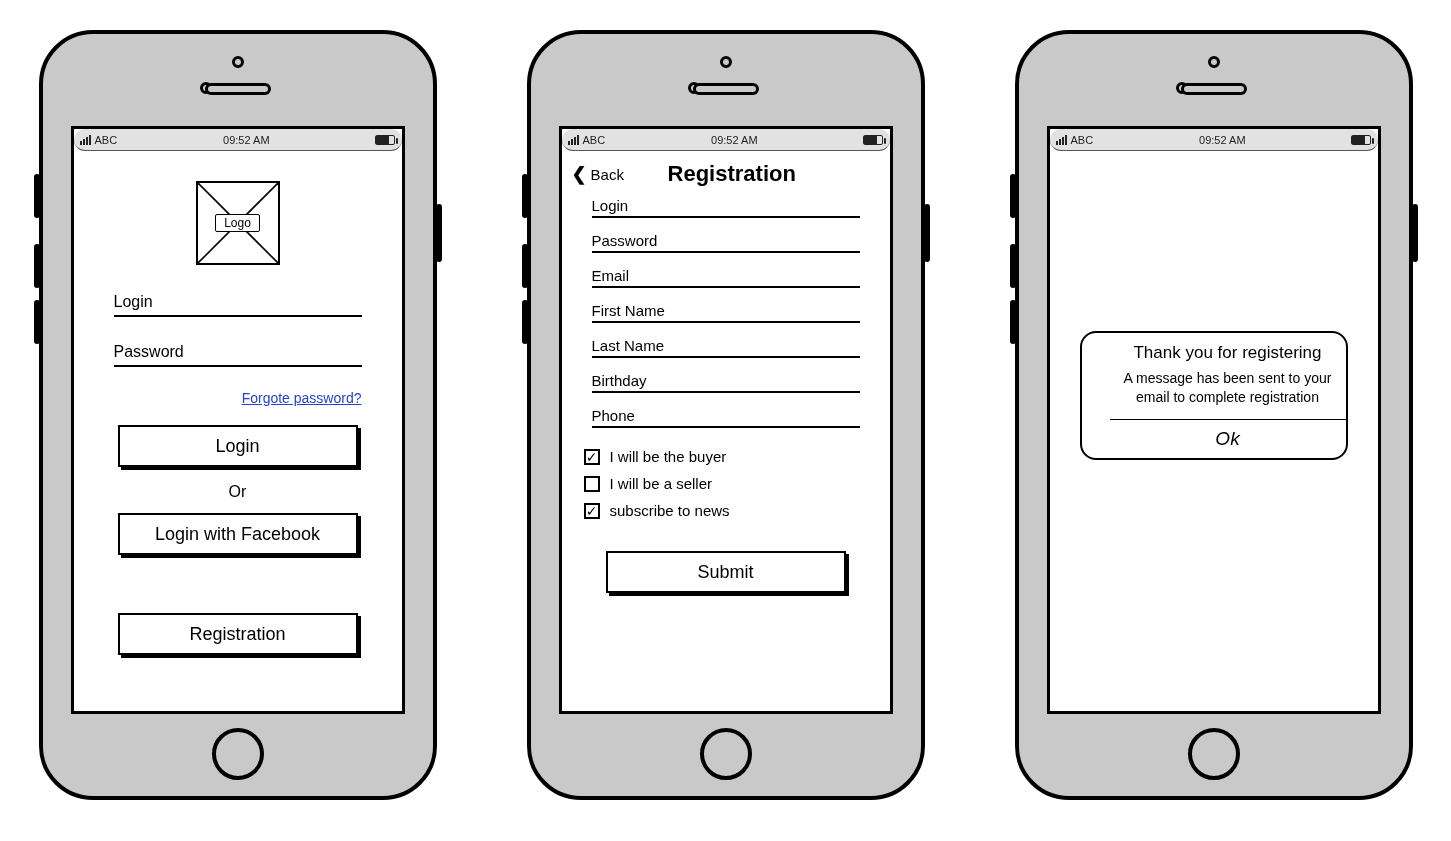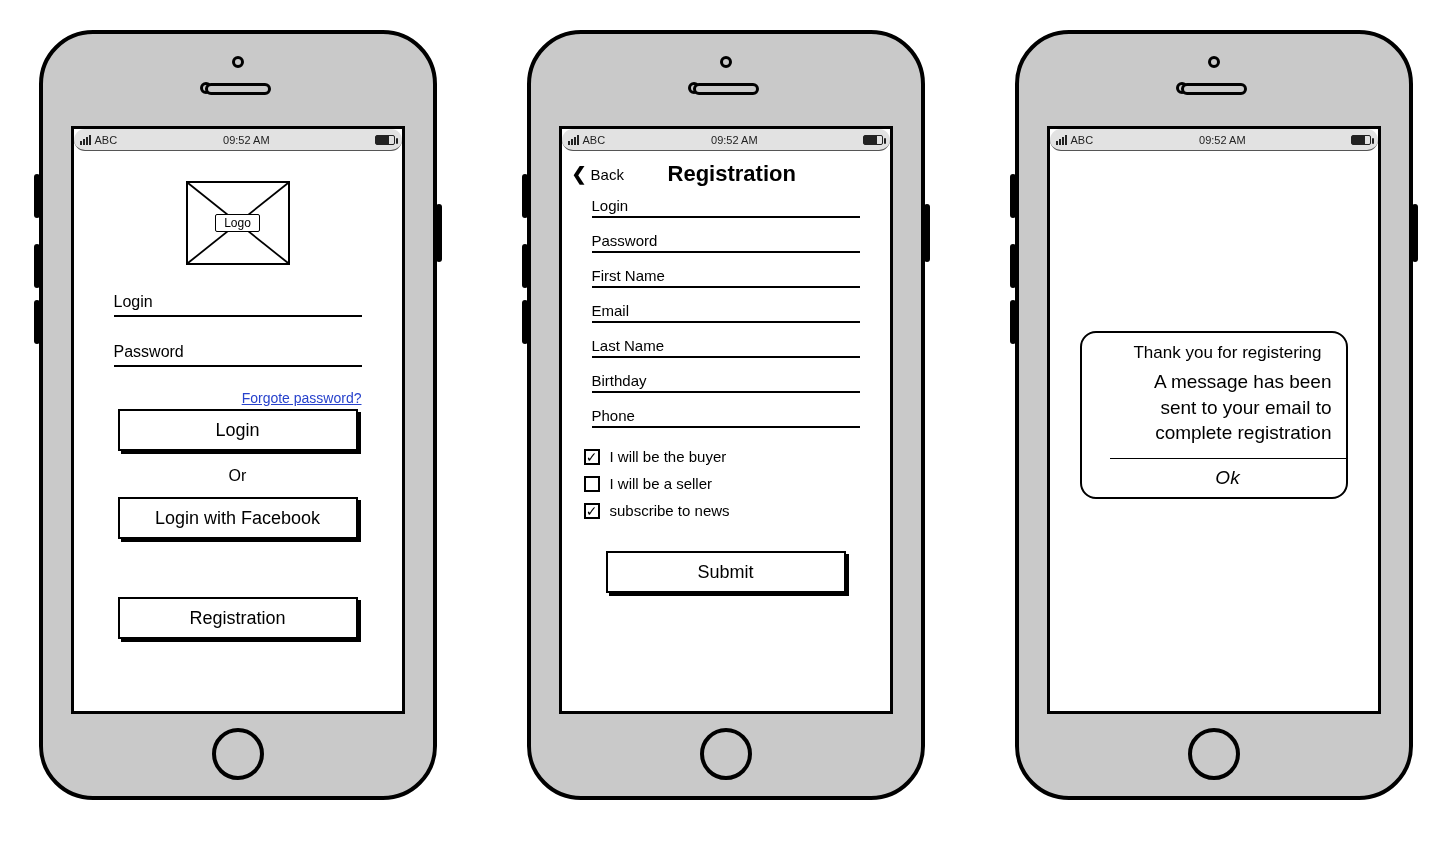--- a/index.html
+++ b/index.html
@@ -106,21 +106,21 @@
     background:#222; border-radius:1px;
   }
   .statusbar .battery i{
     display:block; height:100%; width:70%; background:#222;
   }
 
   .content { flex:1; position:relative; }
 
   
   .logo-box {
-    width: 104px; height: 84px;
+    width: 84px; height: 84px;
     border: 2.5px solid #000;
     position: relative;
     margin: 30px auto 24px;
     display:flex; align-items:center; justify-content:center;
     background:#fff;
   }
   .logo-box svg { position:absolute; inset:0; width:100%; height:100%; }
   .logo-box .tag {
     position:relative; z-index:1;
     background:#fff; border:1.5px solid #000;
@@ -130,21 +130,21 @@
 
   .fields { padding: 0 40px; }
   .field-line { position: relative; margin-bottom: 22px; }
   .field-line input {
     width: 100%; border: none; border-bottom: 2px solid #000;
     font-family: inherit; font-size: 16px; padding: 4px 0;
     background: transparent;
   }
   .field-line input::placeholder { color:#000; opacity:1; }
 
-  .forgot { text-align:right; padding: 0 40px 2px; }
+  .forgot { text-align:right; padding: 0 40px 18px; }
   .forgot a {
     color:#2742cc; font-size:14px; text-decoration: underline;
   }
 
   .btn {
     display:block;
     margin: 0 auto 16px;
     width: 240px; height: 42px;
     background:#fff; border:2.5px solid #000;
     font-family: inherit; font-size: 18px;
@@ -177,21 +177,21 @@
 
   
   .dialog {
     position:absolute; top: 180px; left: 30px; right: 30px;
     border: 2px solid #000; border-radius: 16px;
     background:#fff; overflow:hidden;
     text-align:center;
     padding-left:28px;
   }
   .dialog .title { font-size:17px; padding: 10px 10px 6px; }
-  .dialog .msg { font-size:19px; padding: 0 14px 12px; line-height:1.35;text-align:right;}
+  .dialog .msg { font-size:14px; padding: 0 14px 12px; line-height:1.35;}
   .dialog .ok {
     border-top:1.5px solid #000;
     padding: 8px 0; font-size:19px; cursor:pointer;font-style:italic;
   }
 </style>
 </head>
 <body>
 
 <div class="phone">
   <div class="earpiece-dot"></div>
@@ -276,22 +276,22 @@
         <div class="back">
           <span class="chev">❮</span>
           <span>Back</span>
         </div>
         <h1>Registration</h1>
       </div>
 
       <div class="reg-fields">
         <div class="field-line"><input type="text" placeholder="Login" style=""></div>
         <div class="field-line"><input type="text" placeholder="Password" style=""></div>
+        <div class="field-line"><input type="text" placeholder="Email" style=""></div>
         <div class="field-line"><input type="text" placeholder="First Name" style=""></div>
-        <div class="field-line"><input type="text" placeholder="Email" style=""></div>
         <div class="field-line"><input type="text" placeholder="Last Name" style=""></div>
         <div class="field-line"><input type="text" placeholder="Birthday" style=""></div>
         <div class="field-line"><input type="text" placeholder="Phone" style=""></div>
       </div>
 
       <div class="checks">
         <div class="check">
           <span class="box">✓</span>
           <span>I will be the buyer</span>
         </div>

